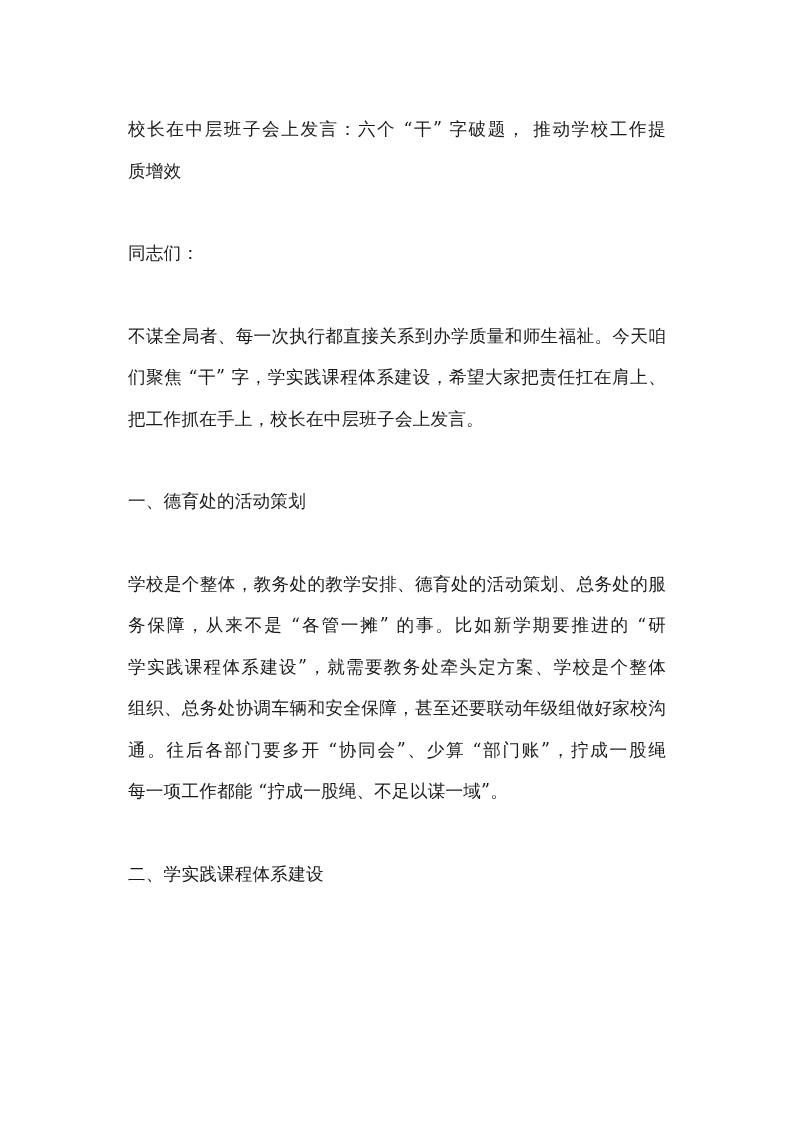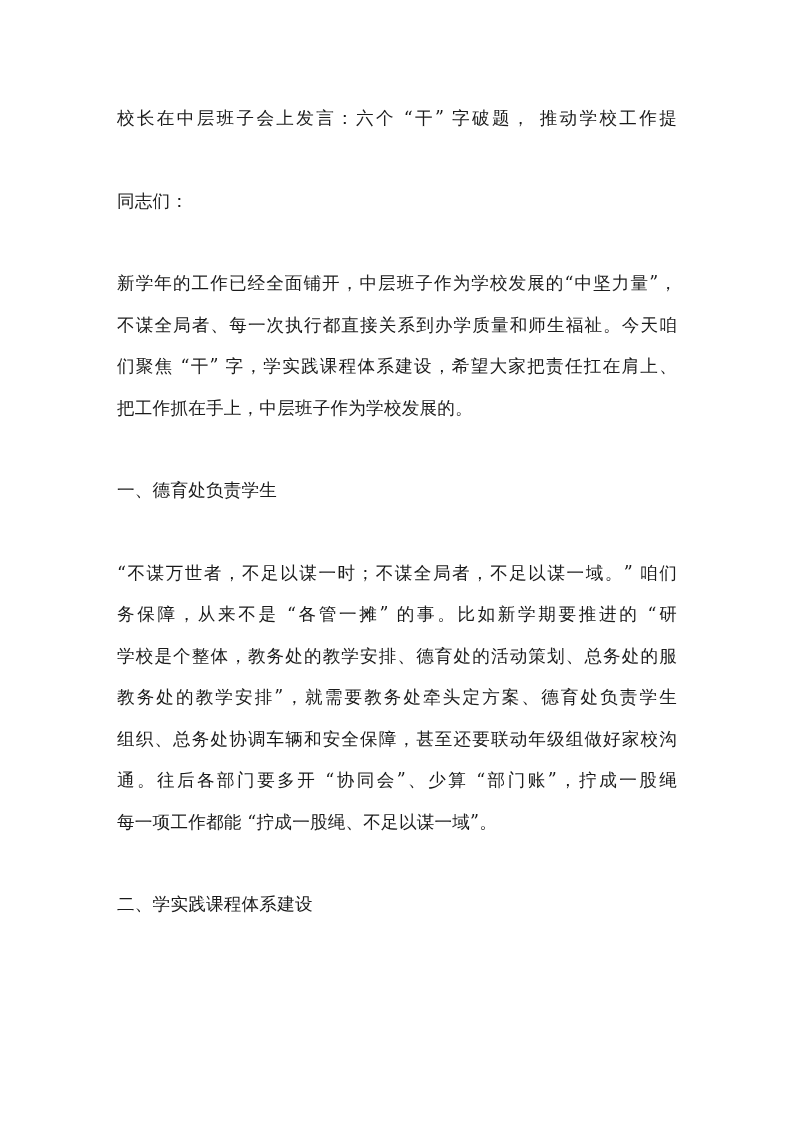--- a/index.html
+++ b/index.html
@@ -15,21 +15,21 @@
       font-family: "DejaVu Serif", "Liberation Serif", serif;
       color: #1a1a1a;
     }
     .page {
       position: absolute;
       left: 117px;
       top: 98px;
       width: 560px;
     }
     .para {
-      margin: 0;
+      margin: 11px;
       font-size: 17.6px;
       line-height: 41.5px;
       text-align: justify;
       text-justify: inter-character;
       letter-spacing: 0.2px;
       word-break: break-all;
     }
     .title {
       margin-bottom: 41px;
     }
@@ -51,42 +51,41 @@
       text-align-last: left;
     }
   </style>
 </head>
 <body>
 
 <div class="page">
 
   <p class="para title">
     <span class="line">校长在中层班子会上发言：六个 “干” 字破题， 推动学校工作提</span>
+    <span class="line last">质增效</span>
   </p>
 
   <p class="para salutation">
     <span class="line last">同志们：</span>
   </p>
 
   <p class="para body-para">
-    <span class="line">新学年的工作已经全面铺开，中层班子作为学校发展的“中坚力量”，</span>
     <span class="line">不谋全局者、每一次执行都直接关系到办学质量和师生福祉。今天咱</span>
     <span class="line">们聚焦 “干” 字，学实践课程体系建设，希望大家把责任扛在肩上、</span>
-    <span class="line last">把工作抓在手上，中层班子作为学校发展的。</span>
+    <span class="line last">把工作抓在手上，校长在中层班子会上发言。</span>
   </p>
 
   <p class="para heading">
-    <span class="line last">一、德育处负责学生</span>
+    <span class="line last">一、德育处的活动策划</span>
   </p>
 
   <p class="para body-para">
-    <span class="line">“不谋万世者，不足以谋一时；不谋全局者，不足以谋一域。” 咱们</span>
+    <span class="line">学校是个整体，教务处的教学安排、德育处的活动策划、总务处的服</span>
     <span class="line">务保障，从来不是 “各管一摊” 的事。比如新学期要推进的 “研</span>
-    <span class="line">学校是个整体，教务处的教学安排、德育处的活动策划、总务处的服</span>
-    <span class="line">教务处的教学安排”，就需要教务处牵头定方案、德育处负责学生</span>
+    <span class="line">学实践课程体系建设”，就需要教务处牵头定方案、学校是个整体</span>
     <span class="line">组织、总务处协调车辆和安全保障，甚至还要联动年级组做好家校沟</span>
     <span class="line">通。往后各部门要多开 “协同会”、少算 “部门账”，拧成一股绳</span>
     <span class="line last">每一项工作都能 “拧成一股绳、不足以谋一域”。</span>
   </p>
 
   <p class="para heading">
     <span class="line last">二、学实践课程体系建设</span>
   </p>
 
 </div>

